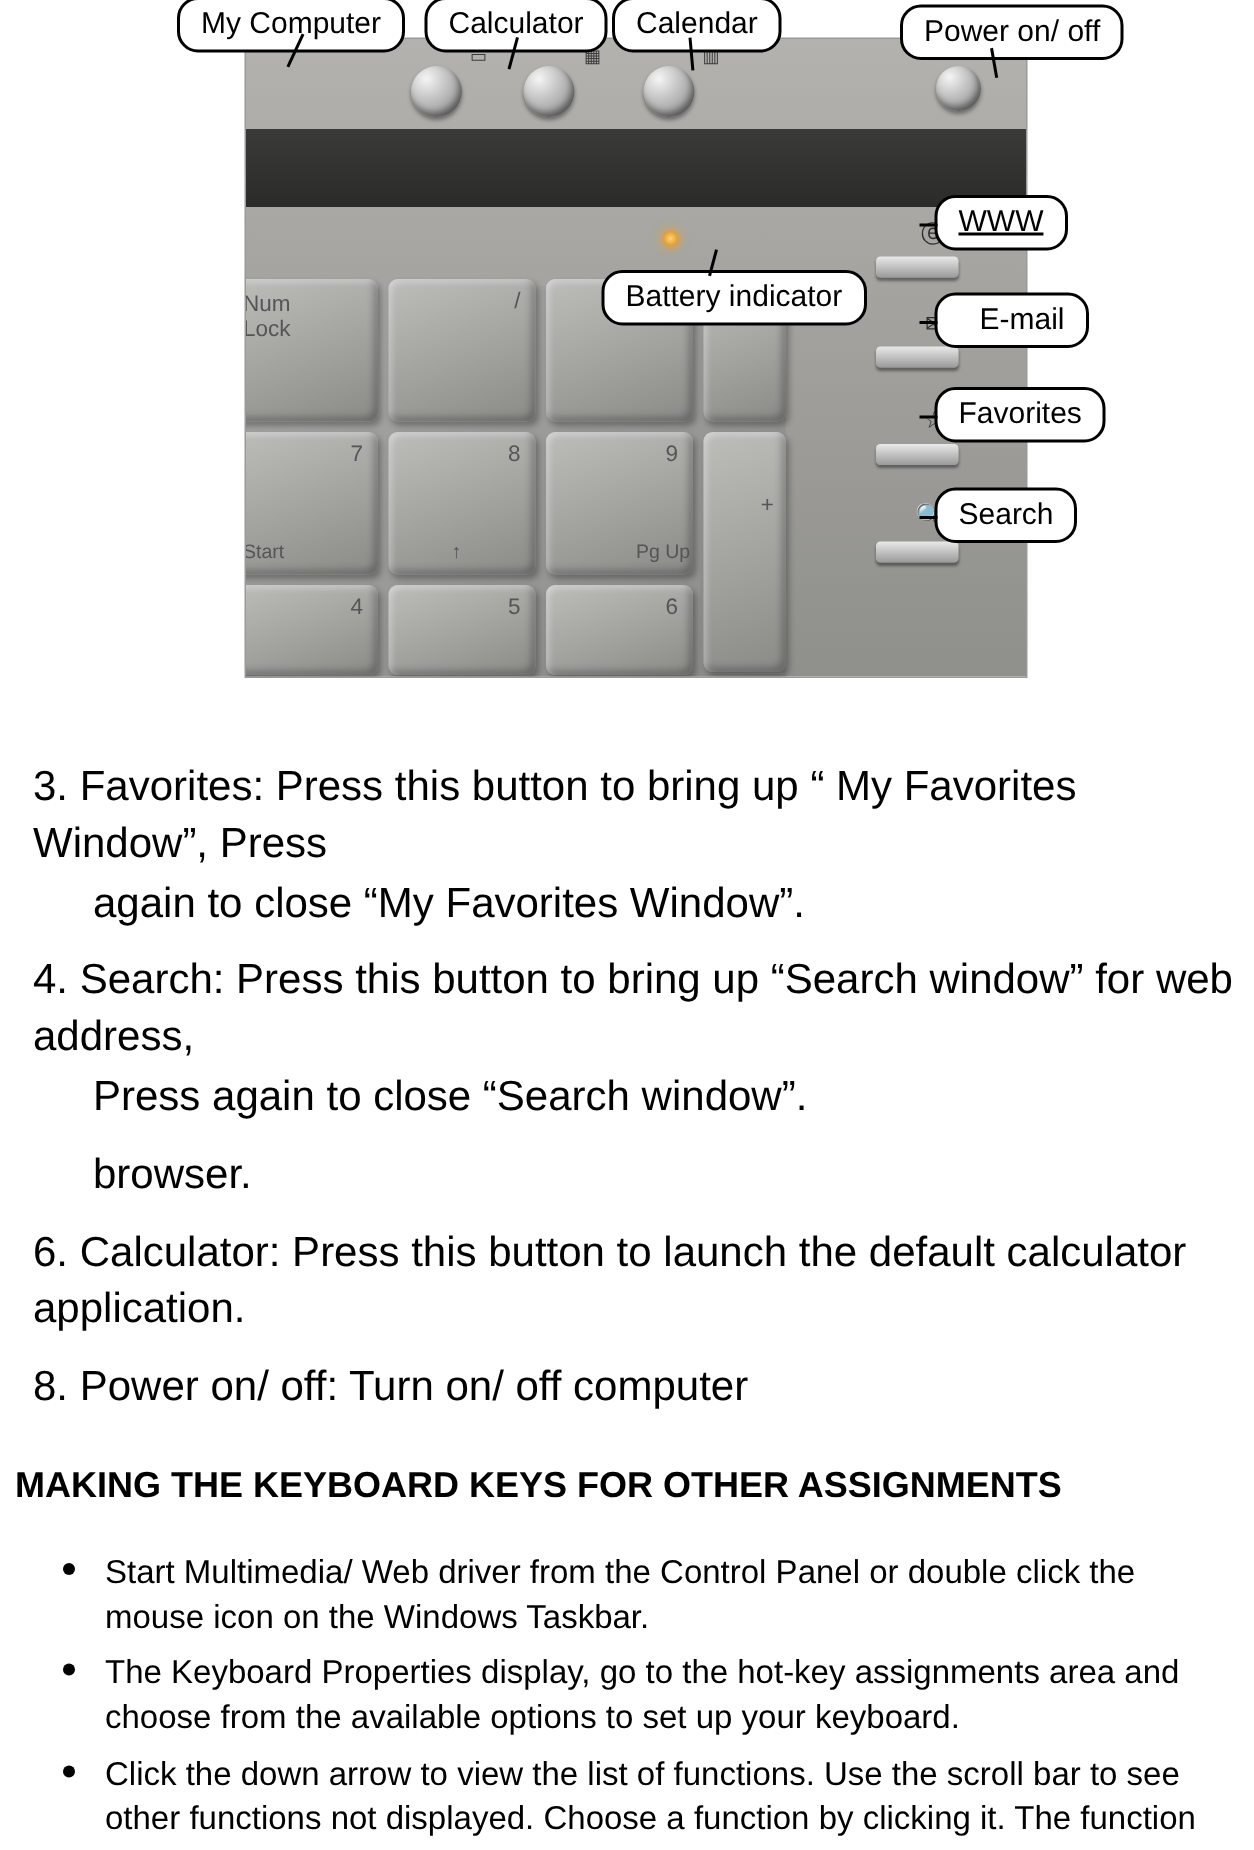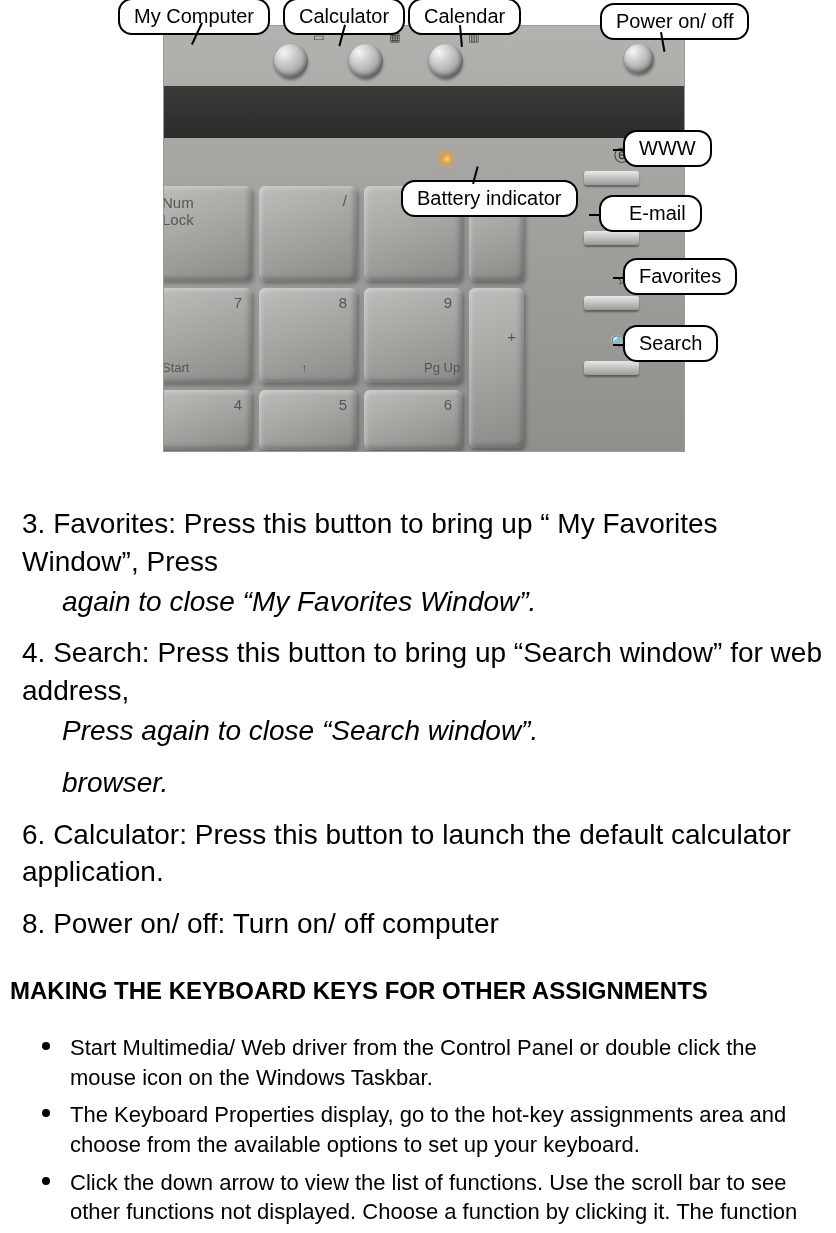--- a/index.html
+++ b/index.html
@@ -107,33 +107,33 @@
   .c-mc{ left:50px; top:-2px;}
   .c-mc::after{ left:55%; bottom:-14px; border-left:2px solid #000; height:24px; width:1px; transform:rotate(25deg); transform-origin:top;}
   .c-calc{ left:215px; top:-2px;}
   .c-calc::after{ left:50%; bottom:-14px; border-left:2px solid #000;height:22px;width:1px; transform:rotate(15deg); transform-origin:top;}
   .c-cal{ left:340px; top:-2px;}
   .c-cal::after{ left:45%; bottom:-14px; border-left:2px solid #000;height:22px;width:1px; transform:rotate(-5deg); transform-origin:top;}
   .c-pow{ left:532px; top:3px;}
   .c-pow::after{ left:40%; bottom:-14px; border-left:2px solid #000;height:20px;width:1px; transform:rotate(-10deg); transform-origin:top;}
   .c-bat{ left:300px; top:180px;margin-left:33px;}
   .c-bat::after{ left:40%; top:-16px; border-left:2px solid #000;height:18px;width:1px; transform:rotate(15deg); transform-origin:bottom;}
-  .c-www{ left:555px; top:130px;}
+  .c-www{ left:555px; top:130px;text-decoration:underline;}
   .c-www::after{ left:-12px; top:50%; border-top:2px solid #000; width:12px; height:1px;}
-  .c-mail{ left:531px; top:195px;padding-left:28px;}
+  .c-mail{ left:555px; top:195px;padding-left:28px;}
   .c-mail::after{ left:-12px; top:50%; border-top:2px solid #000; width:12px; height:1px;}
   .c-fav{ left:555px; top:258px;}
   .c-fav::after{ left:-12px; top:50%; border-top:2px solid #000; width:12px; height:1px;}
   .c-srch{ left:555px; top:325px;}
   .c-srch::after{ left:-12px; top:50%; border-top:2px solid #000; width:12px; height:1px;}
 
   
   .body-text { font-size:28px; line-height:1.35; }
   .num-item { margin: 14px 0 14px 12px; }
-  .num-item .rest { display:block; margin-left:40px; margin-top:2px;font-style:italic;}
+  .num-item .rest { display:block; margin-left:40px; margin-top:2px;}
   h2.section {
     font-size:24px; font-weight:bold; margin:34px 0 28px 0;
   }
   ul.bullets { list-style:none; padding:0; margin:0 0 0 32px;}
   ul.bullets li { position:relative; padding-left:28px; margin:8px 0; font-size:22px; line-height:1.35;}
   ul.bullets li::before{
     content:""; position:absolute; left:0; top:9px; width:8px;height:8px; background:#000; border-radius:50%;
   }
 </style>
 </head>

